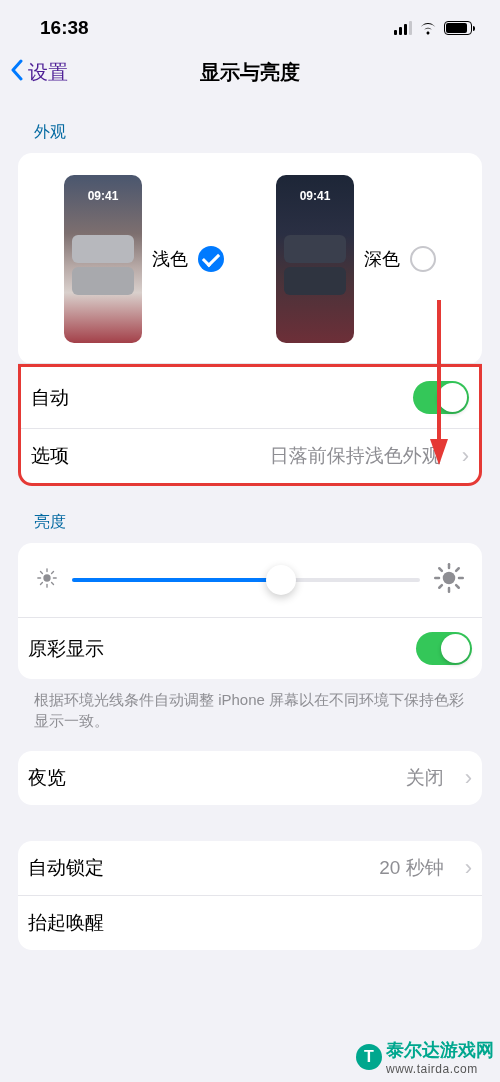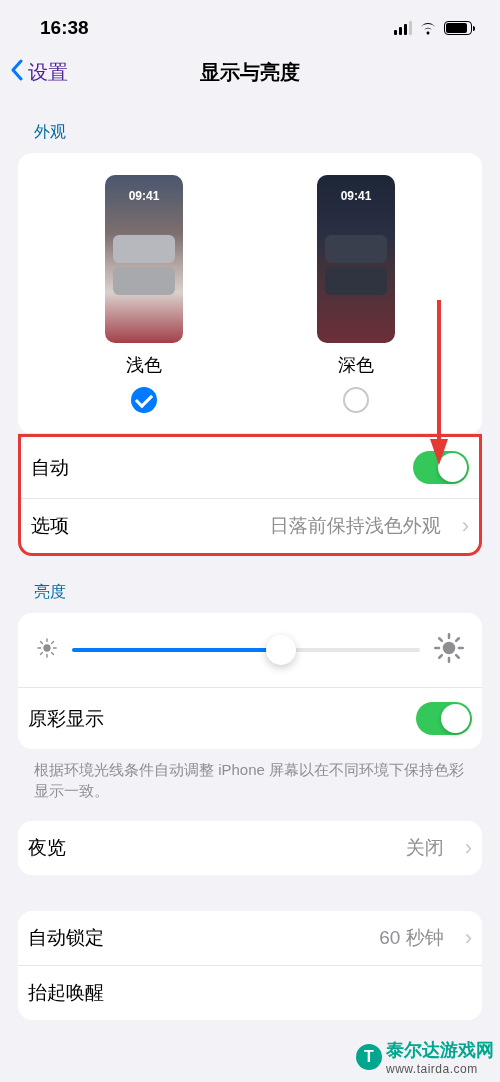--- a/index.html
+++ b/index.html
@@ -68,21 +68,21 @@
       border-radius:14px;
     }
     .highlight-card { border:3px solid #e53935; }
     
     .appearance-row {
       display:flex;
       justify-content:space-around;
       padding: 22px 20px 20px;
       border-bottom:1px solid #e5e5ea;
     }
-    .appearance-opt { display:flex; flex-direction:column; align-items:center; gap:10px;}
+    .appearance-opt { display:flex; flex-direction:row; align-items:center; gap:10px;}
     .preview {
       width:78px; height:168px; border-radius:10px; overflow:hidden; position:relative;
     }
     .preview-light { background:linear-gradient(180deg,#4a566e 0%,#7d6f6f 35%,#b8aaa7 55%,#d9d0cc 70%,#a34049 100%); }
     .preview-dark { background:linear-gradient(180deg,#1d2637 0%,#2a2f43 35%,#46333a 60%,#6d2f38 100%); }
     .preview-time { position:absolute; top:14px; left:0; right:0; text-align:center; font-size:12px; font-weight:600; color:#fff;}
     .widget-block { position:absolute; left:8px; right:8px; height:28px; border-radius:6px;}
     .preview-light .w1{top:60px;background:#b7b8bd;}
     .preview-light .w2{top:92px;background:#a8a9ad;}
     .preview-dark .w1{top:60px;background:#3a3f4d;}
@@ -279,21 +279,21 @@
       <span>关闭</span>
       <span class="chevron">›</span>
     </span>
   </div>
 </div>
 
 <div class="card" style="margin-top:36px;">
   <div class="row">
     <span>自动锁定</span>
     <span class="row-value">
-      <span>60 秒钟</span>
+      <span>20 秒钟</span>
       <span class="chevron">›</span>
     </span>
   </div>
   <div class="row bordered">
     <span>抬起唤醒</span>
   </div>
 </div>
 
 <div class="watermark">
   <div class="wm-logo">T</div>

